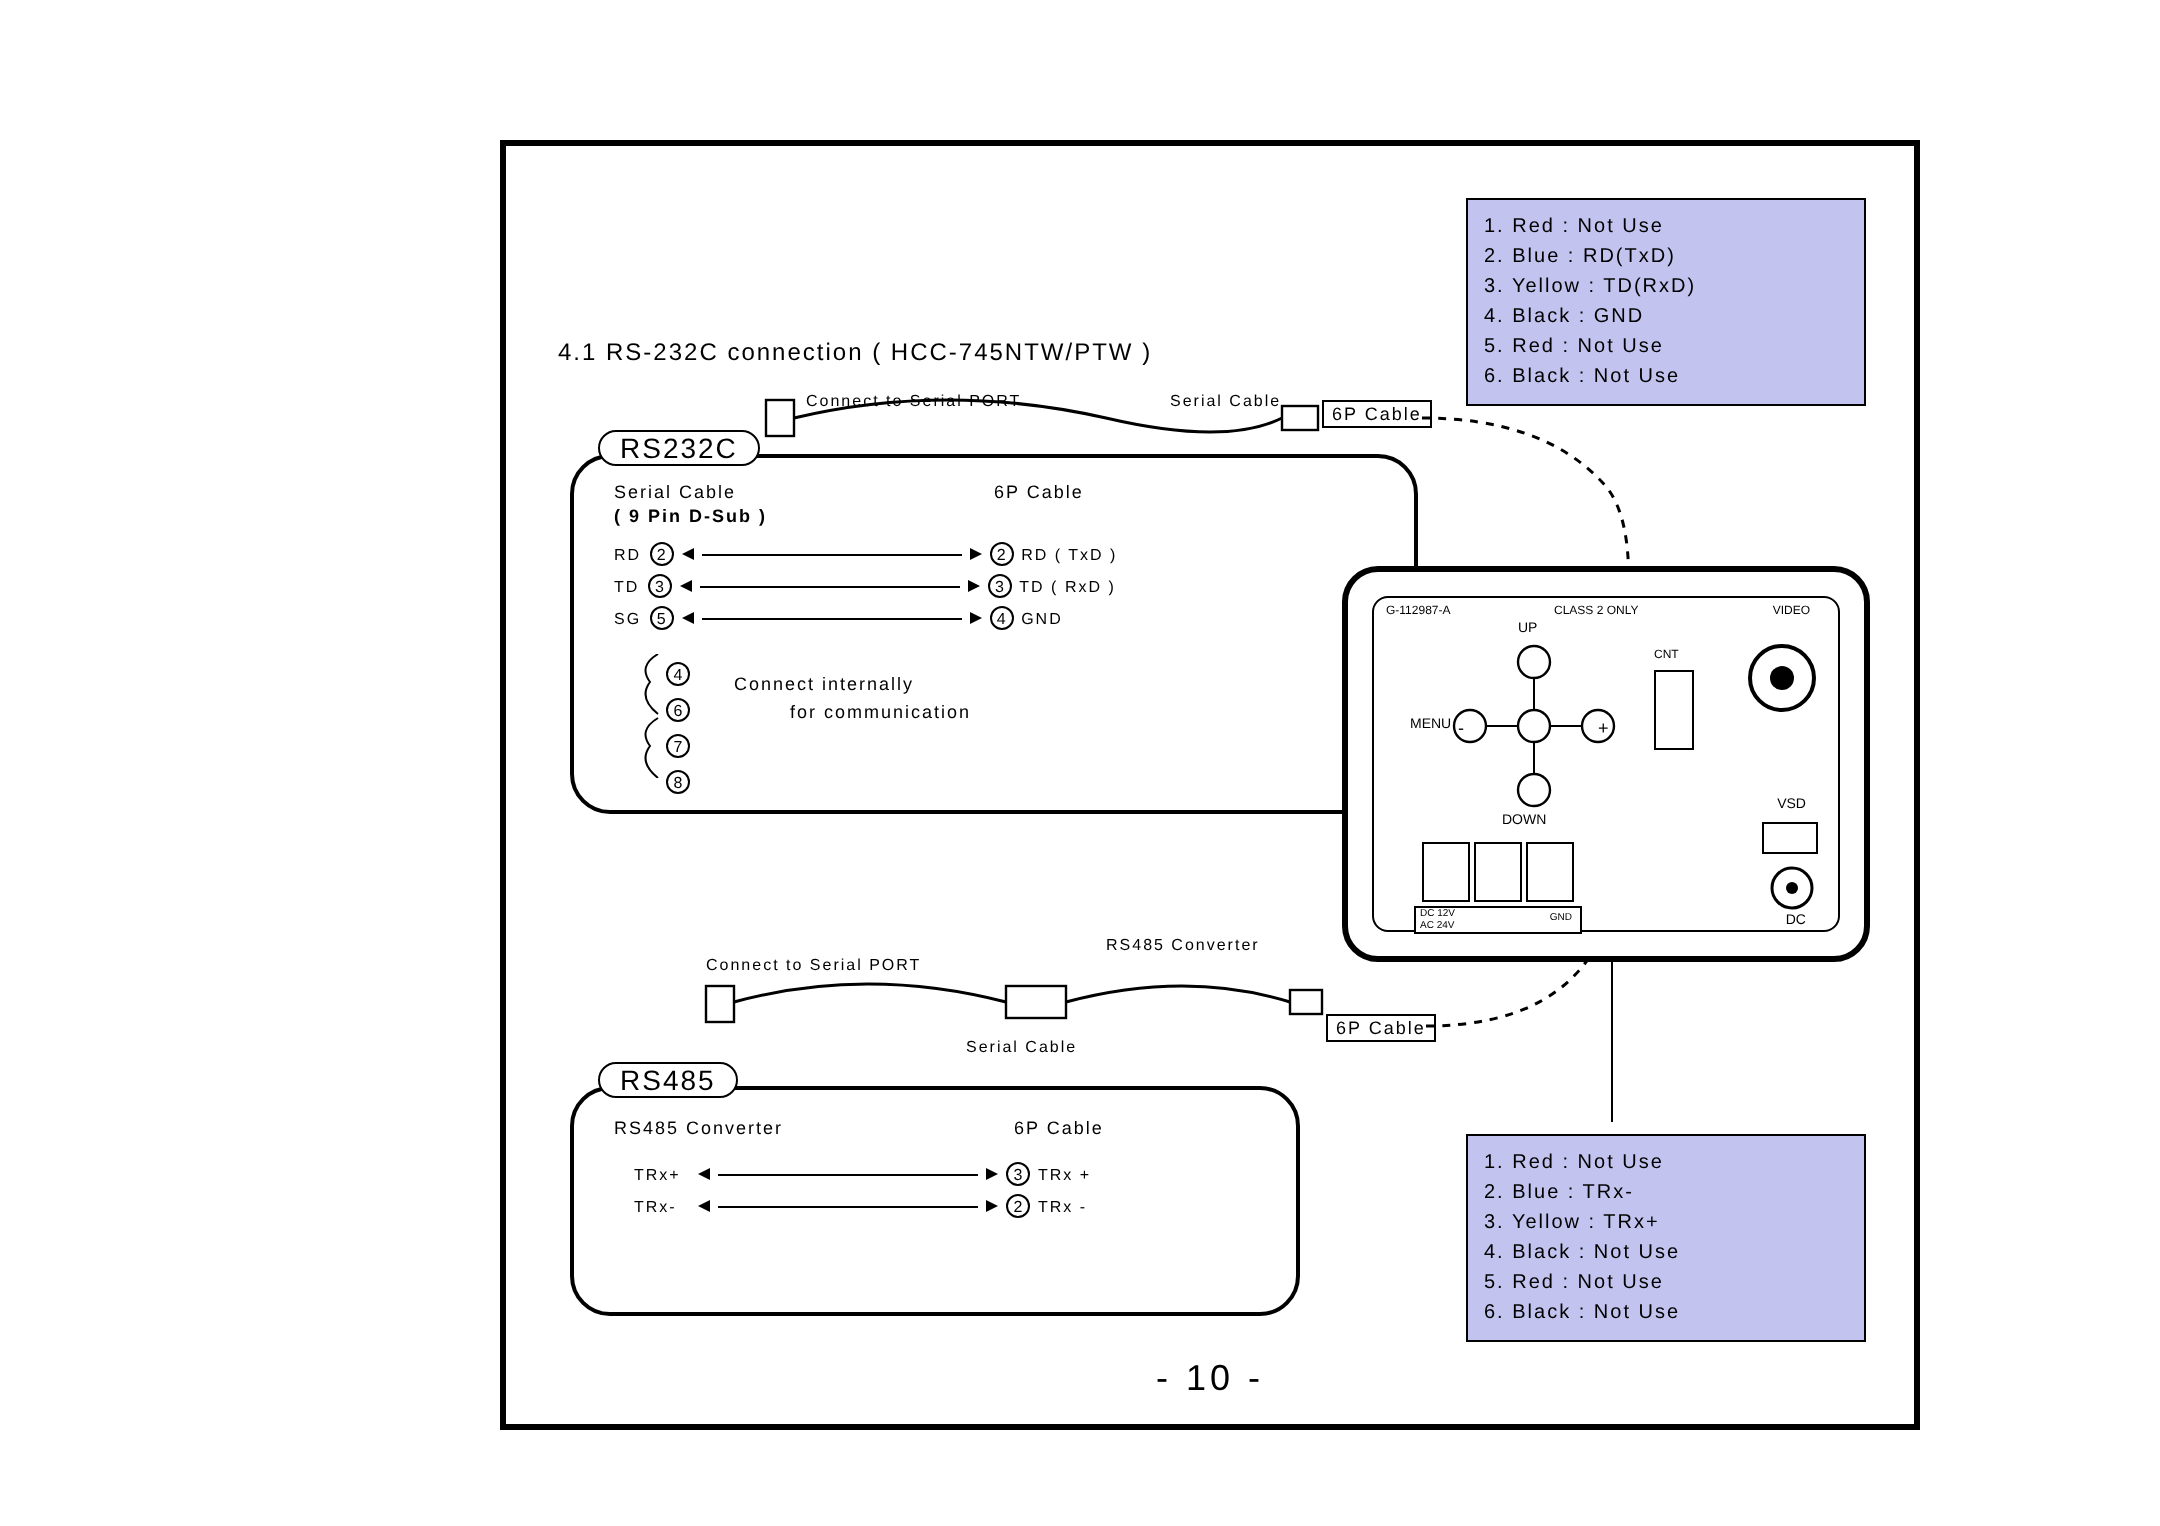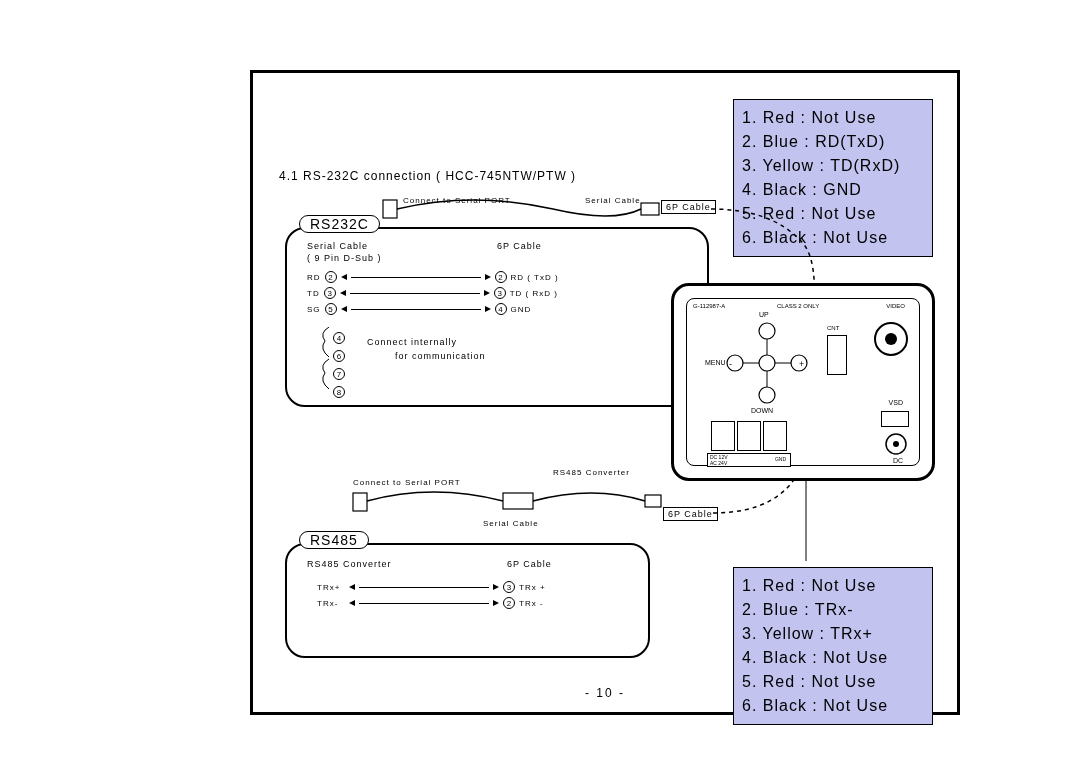--- a/index.html
+++ b/index.html
@@ -29,21 +29,21 @@
   }
   .subtitle {
     position: absolute;
     font-size: 12px;
     letter-spacing: 1px;
   }
   .legend-box {
     position: absolute;
     background: #c2c3ef;
     border: 1px solid #000;
-    font-size: 16px;
+    font-size: 10px;
     line-height: 1.5;
     padding: 6px 8px;
     letter-spacing: 1px;
     box-sizing: border-box;
   }
   .legend-box div { white-space: nowrap; }
   .rbox {
     position: absolute;
     border: 2px solid #000;
     border-radius: 20px;
@@ -94,21 +94,21 @@
   .arrow-left { border-right: 6px solid #000; }
   .arrow-right { border-left: 6px solid #000; }
   .hline {
     height: 1px;
     background: #000;
   }
   .page-num {
     position: absolute;
     left: 0; right: 0; bottom: 12px;
     text-align: center;
-    font-size: 12px;
+    font-size: 18px;
     letter-spacing: 2px;
   }
   .device {
     position: absolute;
     border: 3px solid #000;
     border-radius: 18px;
     box-sizing: border-box;
     background: #fff;
   }
   .device .inner {
@@ -160,21 +160,21 @@
 
   <svg class="cable" style="left:458px; top:128px; width:120px; height:130px;">
     <path d="M0 8 Q 60 8 90 40 Q 110 60 100 128" fill="none" stroke="#000" stroke-width="1.5" stroke-dasharray="4 4"></path>
     <polygon points="96,128 104,128 100,136" fill="#000"></polygon>
   </svg>
 
   <div class="rbox" style="left:32px; top:154px; width:424px; height:180px;">
     <div class="label-tab">RS232C</div>
 
     <div class="abs small" style="left:20px; top:12px;">Serial Cable</div>
-    <div class="abs small" style="left:20px; top:24px;">( 9 Pin D-Sub )</div>
+    <div class="abs small" style="left:20px; top:24px;font-weight:bold;">( 9 Pin D-Sub )</div>
     <div class="abs small" style="left:210px; top:12px;">6P Cable</div>
 
     <div class="abs" style="left:20px; top:42px;">
       <div class="pinrow">
         <span class="tiny">RD</span>
         <span class="circ-num">2</span>
         <span class="arrow-left"></span>
         <span class="hline" style="width:130px;"></span>
         <span class="arrow-right"></span>
         <span class="circ-num">2</span>

